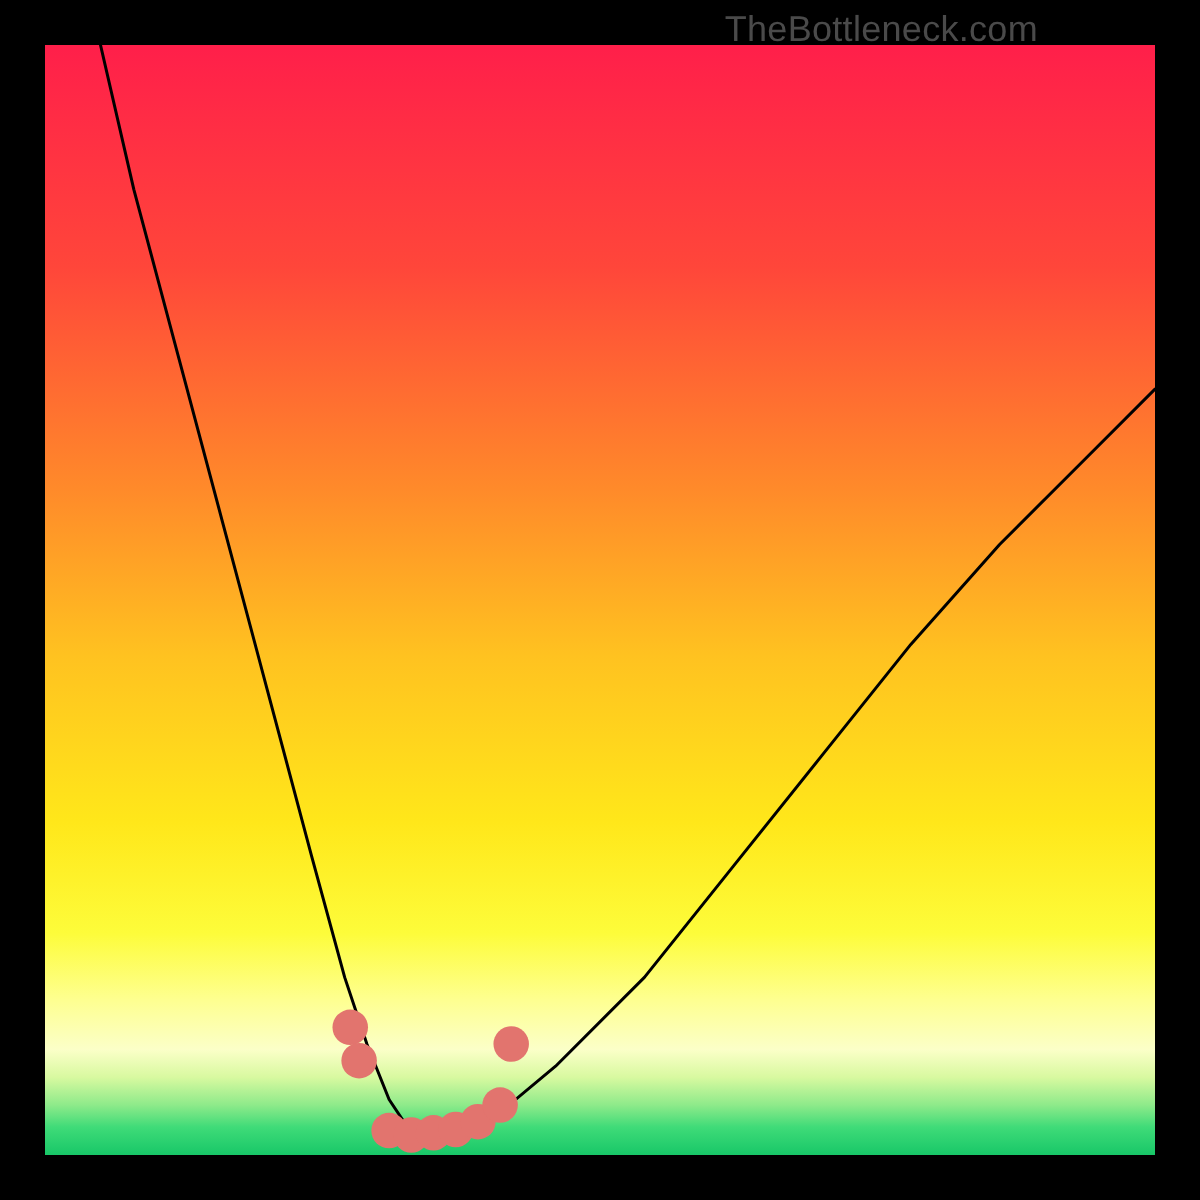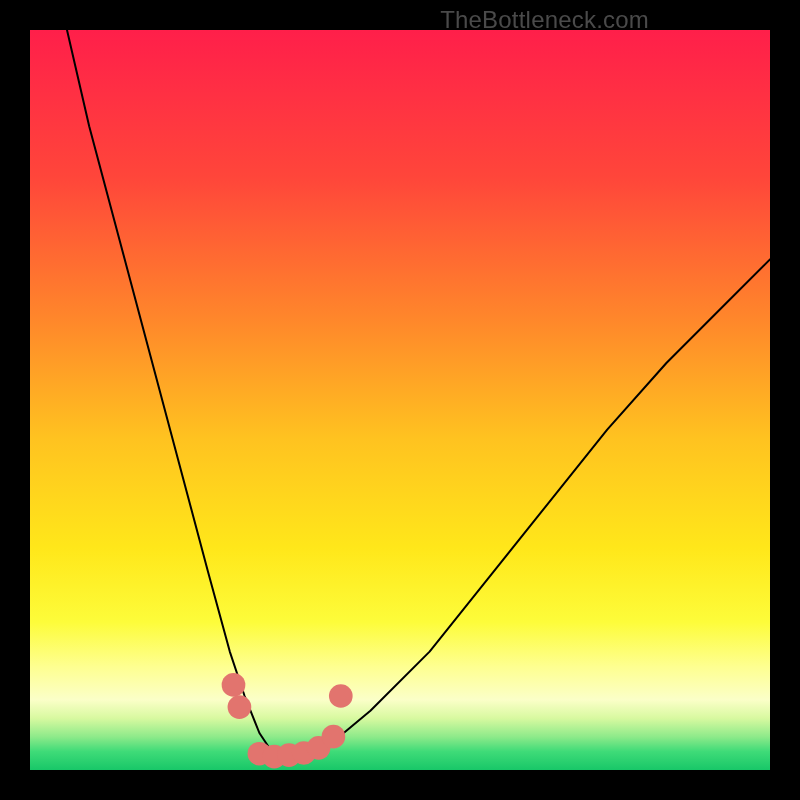--- a/index.html
+++ b/index.html
@@ -11,20 +11,21 @@
     background: #000;
     font-family: Arial, Helvetica, sans-serif;
   }
   .frame {
     position: absolute;
     left: 0;
     top: 0;
     width: 659px;
     height: 800px;
     background: #000;
+    padding-left: 43px;
   }
   .plot {
     position: absolute;
     left: 30px;
     top: 30px;
     width: 740px;
     height: 740px;
     overflow: hidden;
   }
   .gradient {

